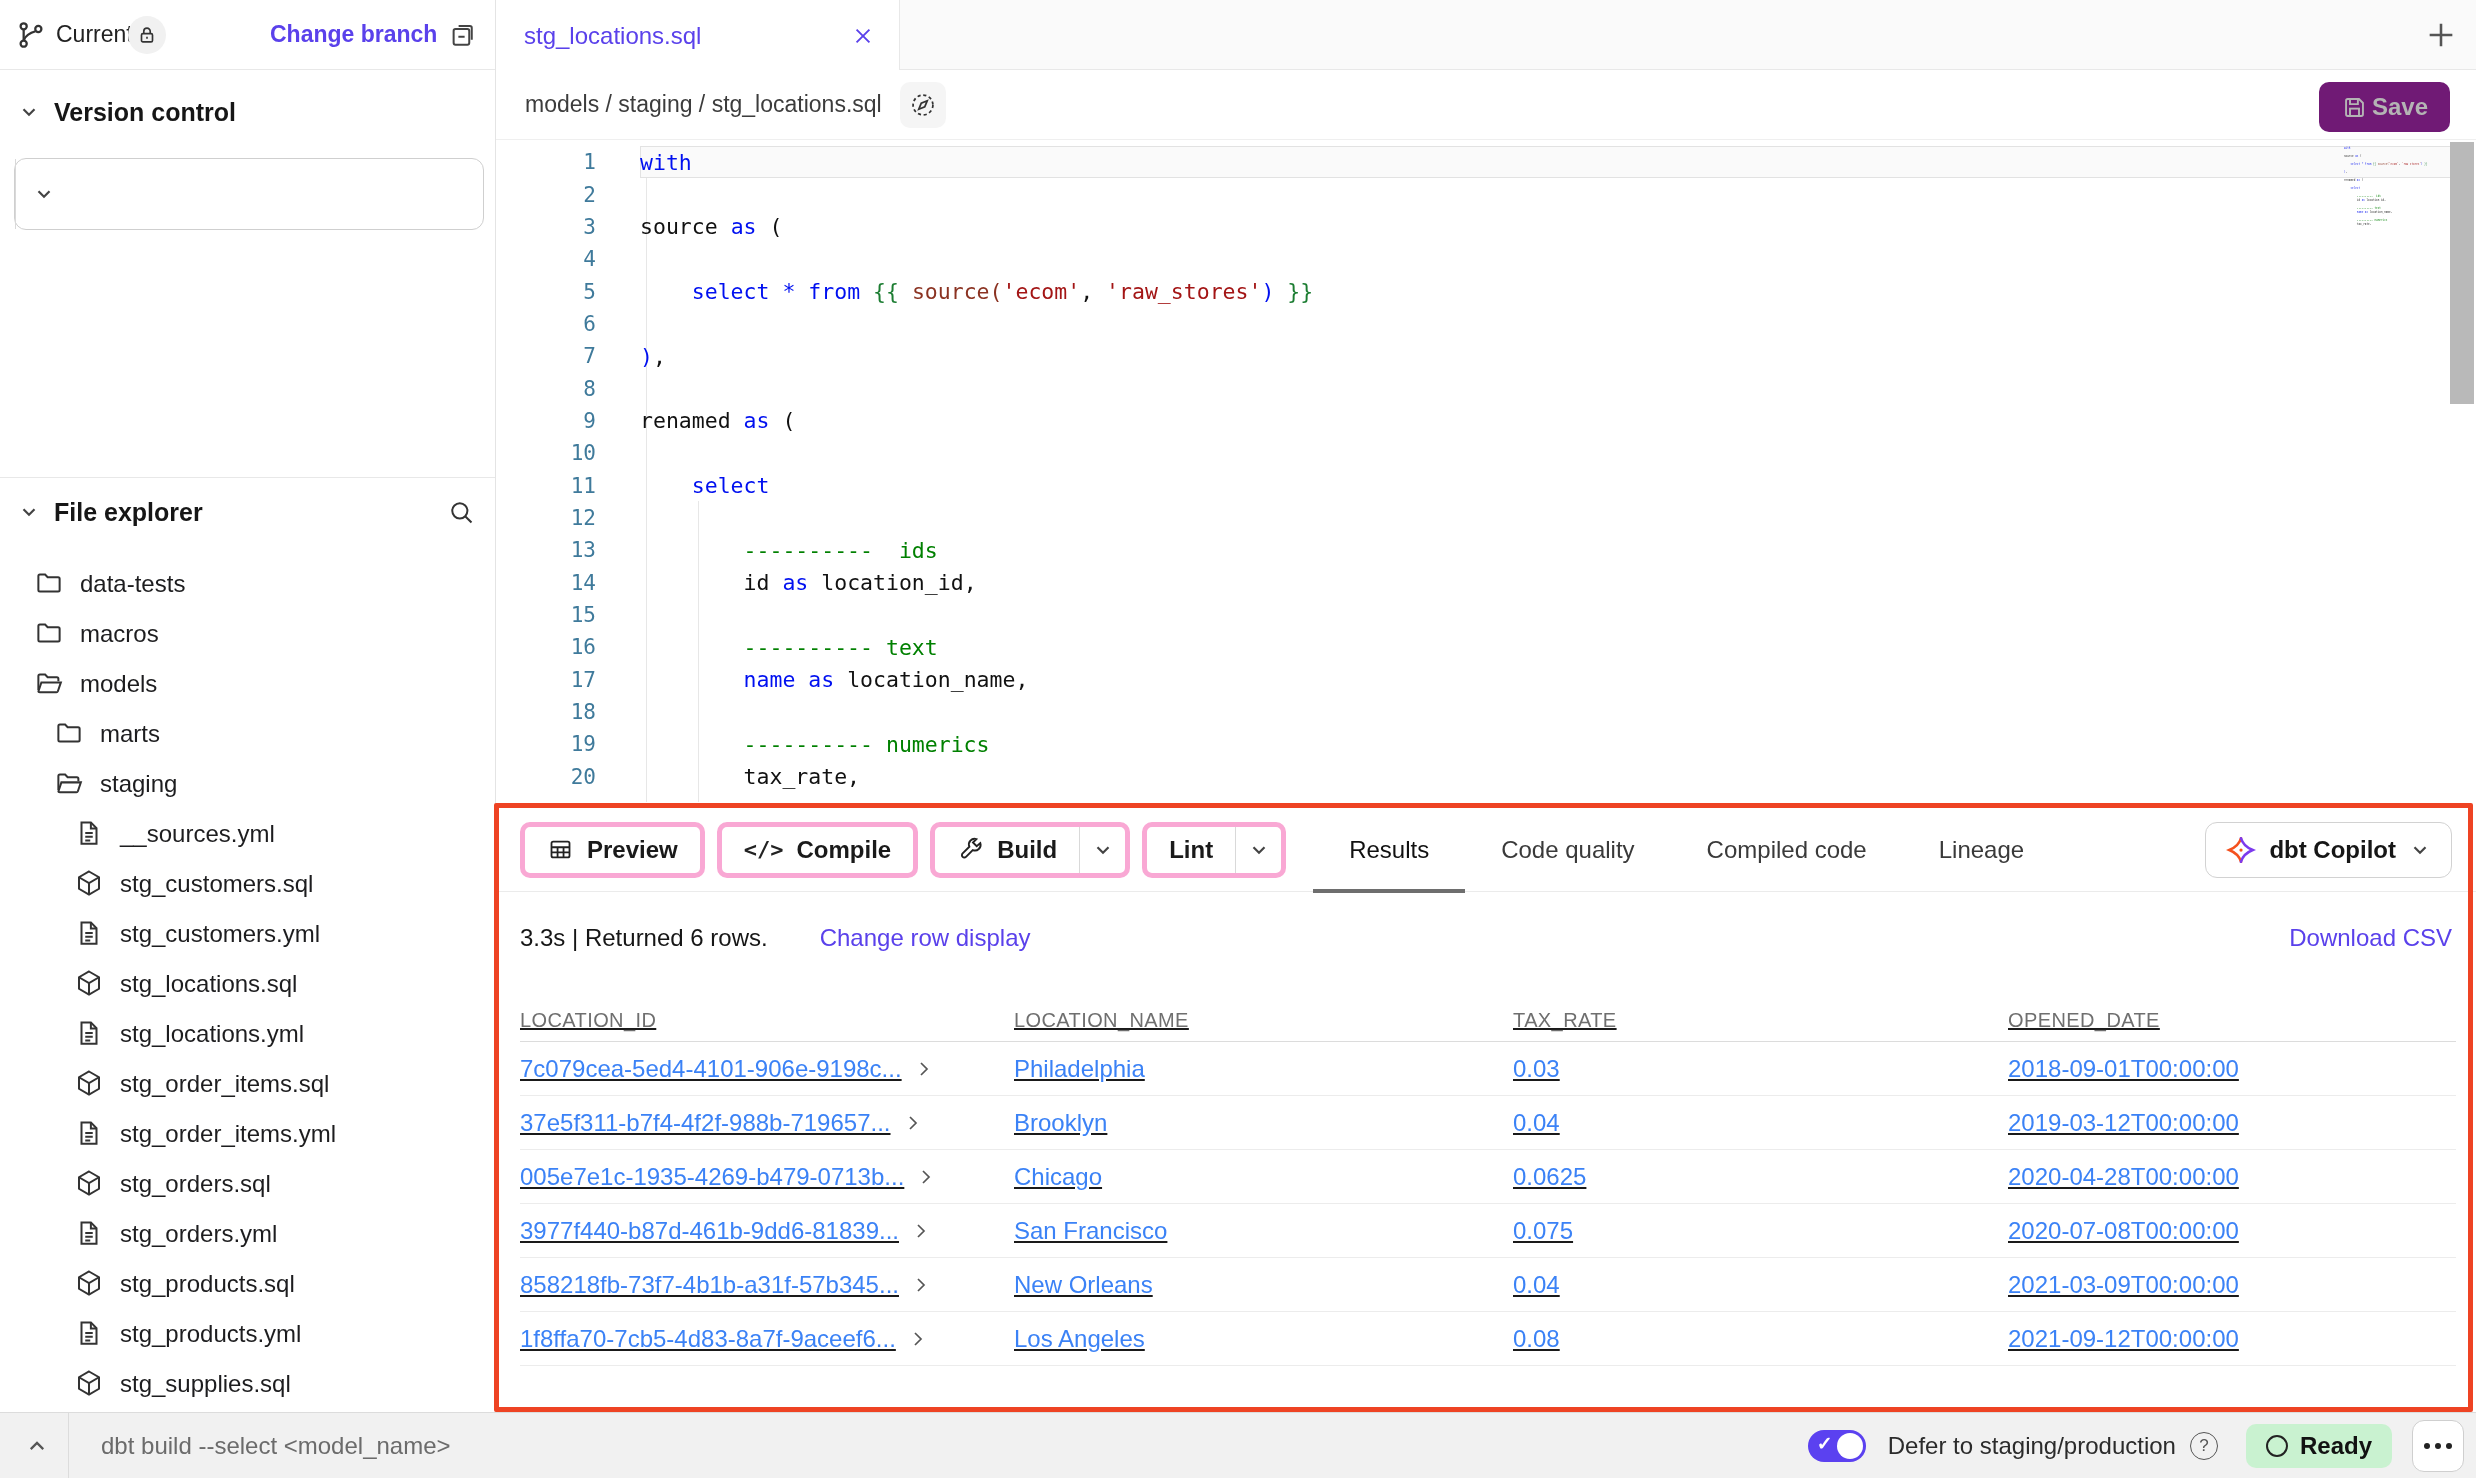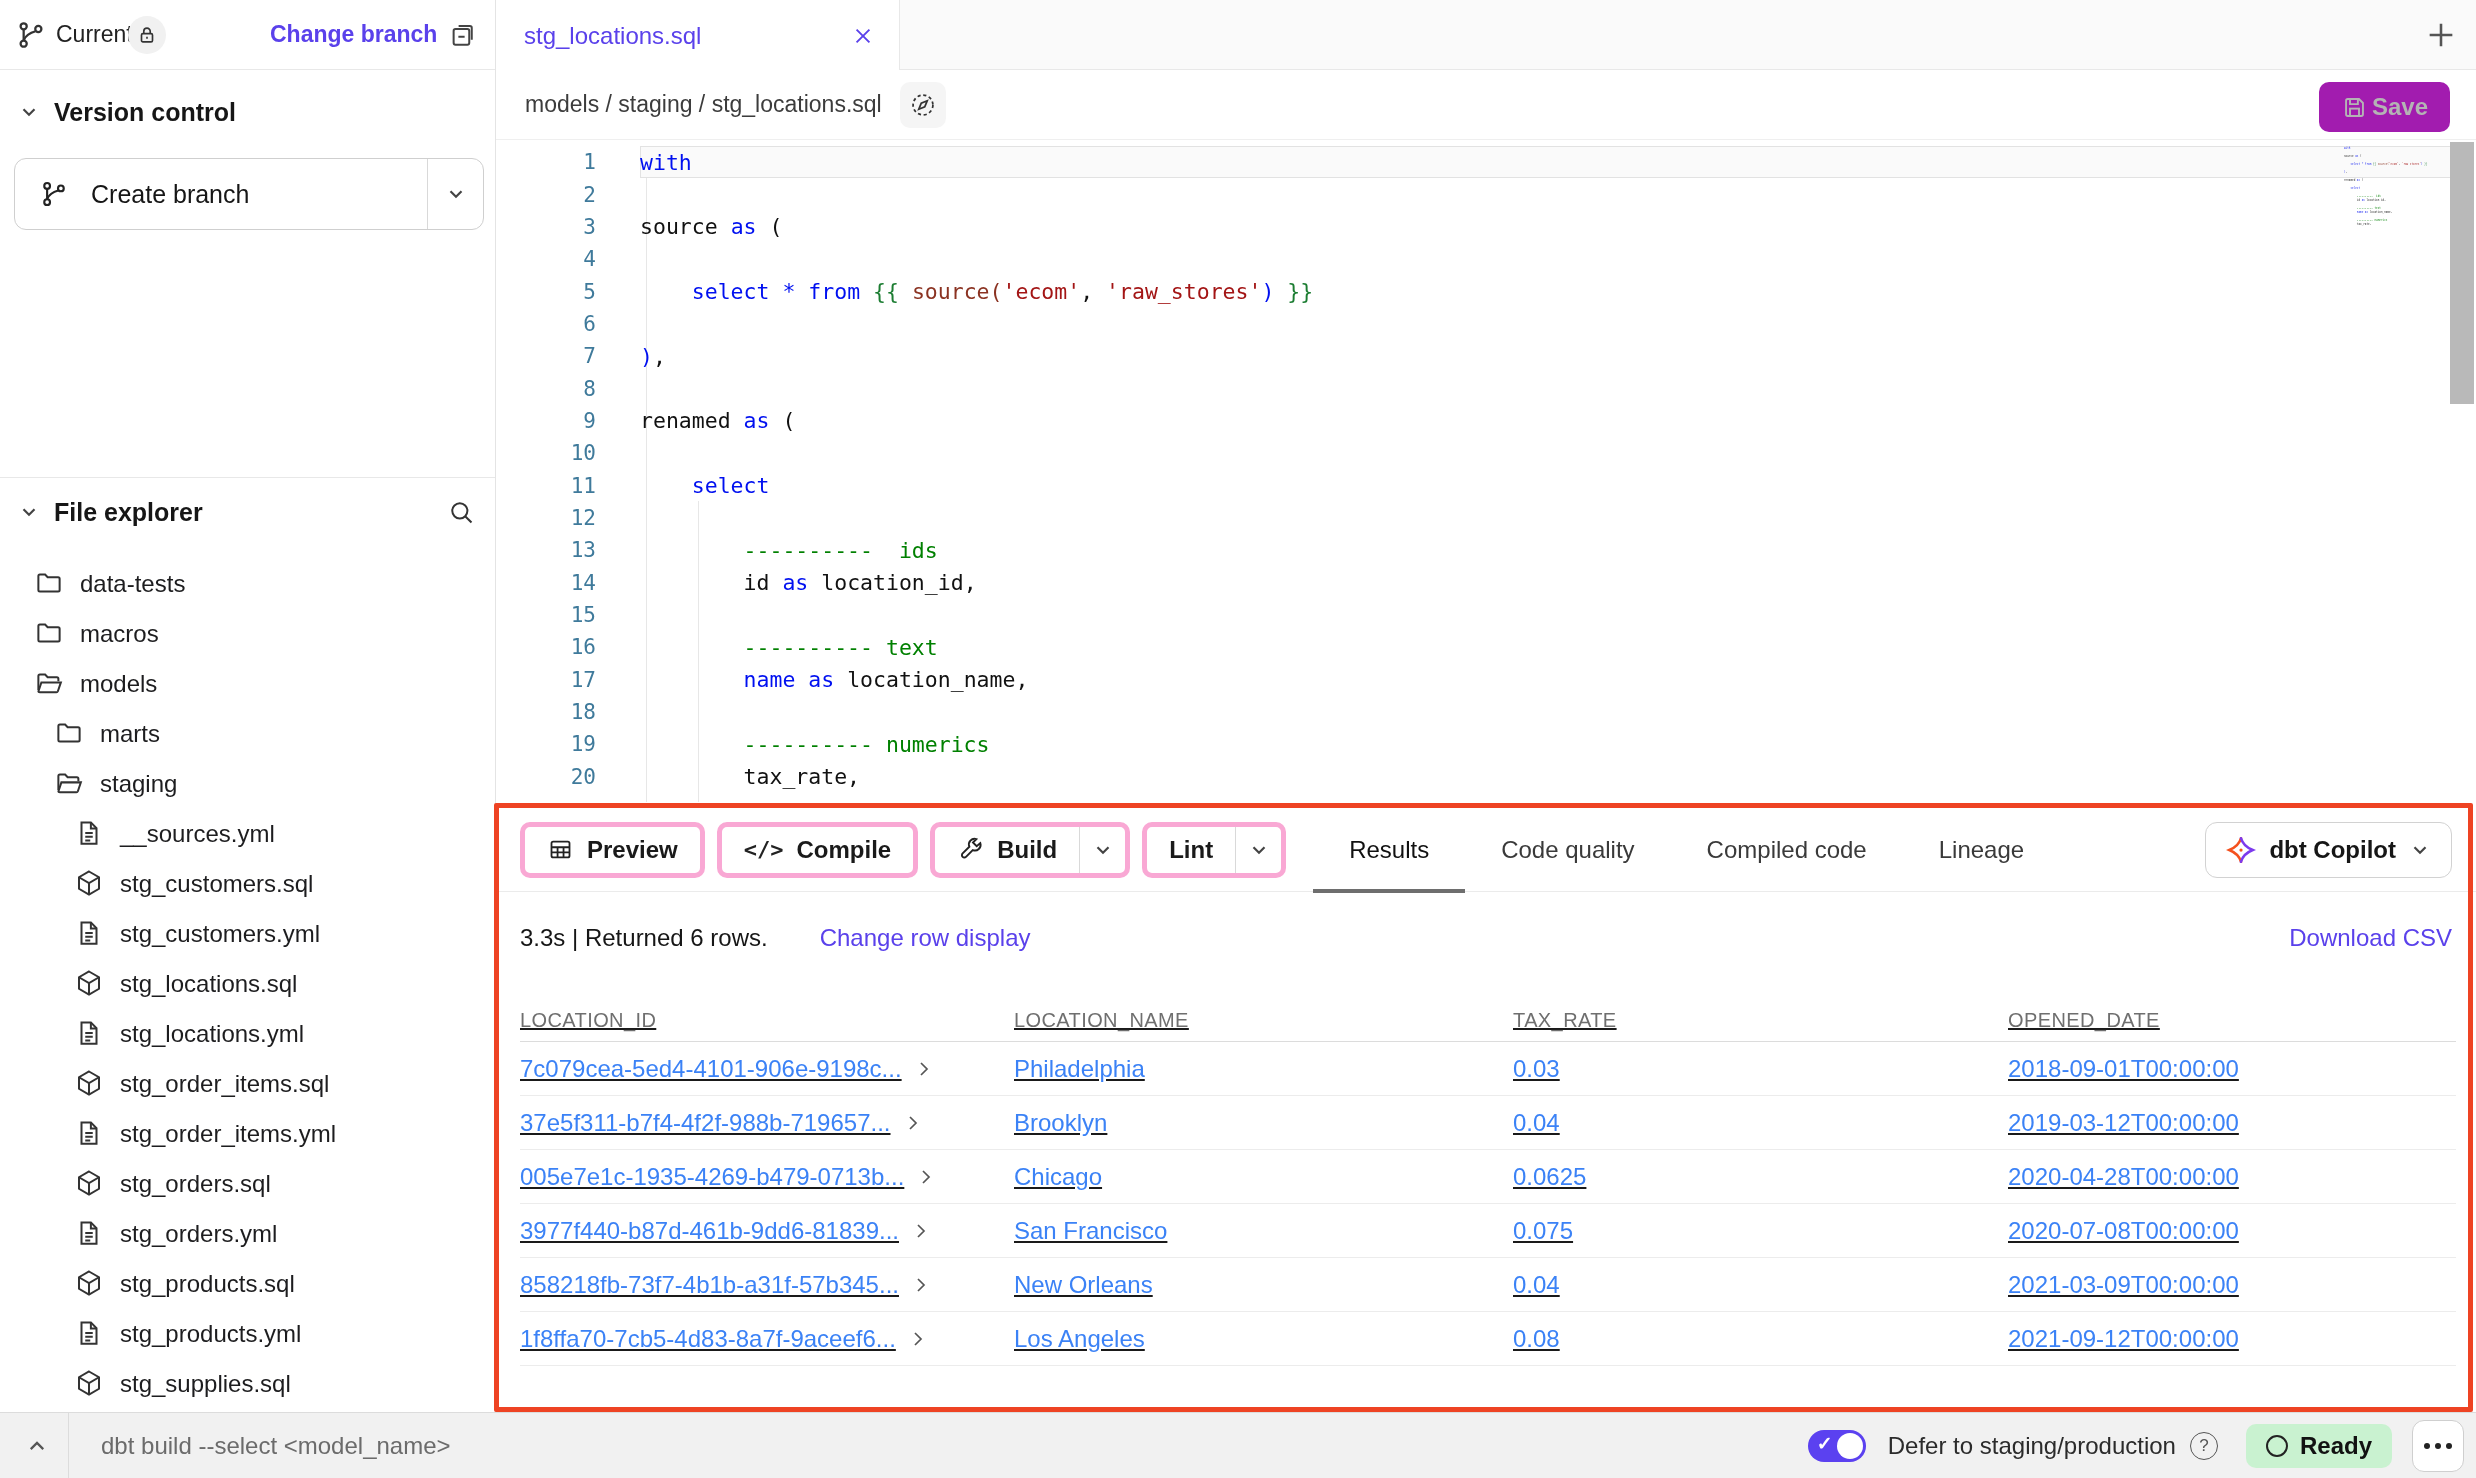--- a/index.html
+++ b/index.html
@@ -54,21 +54,21 @@
   .tab-close { width:28px; height:28px; cursor:pointer; }
   #new-tab-btn { position:absolute; right:18px; top:18px; width:34px; height:34px; cursor:pointer; }
 
   
   #crumb-row { position:absolute; left:496px; top:70px; width:1980px; height:70px; background:#fff;
                border-bottom:1px solid #efefef; display:flex; align-items:center; }
   #crumb-path { margin-left:29px; font-size:23px; color:#3c3c3c;text-align:right; }
   #lineage-btn { margin-left:18px; width:46px; height:46px; border-radius:10px; background:#f5f5f5;
                  display:flex; align-items:center; justify-content:center; cursor:pointer; }
   #save-btn { position:absolute; right:26px; top:12px; height:50px; padding:0 22px; border-radius:10px;
-              background:#a21caf; color:#b4b4b4; font-size:24px; font-weight:600;
+              background:#701a75; color:#b4b4b4; font-size:24px; font-weight:600;
               display:flex; align-items:center; gap:4px; cursor:default; }
 
   
   #editor { position:absolute; left:496px; top:140px; width:1980px; height:668px; background:#fff; overflow:hidden; }
   .guide { position:absolute; width:1px; background:#e7e7e7; }
   #guide1 { left:150px; top:38px; height:624px; }
   #guide2 { left:202px; top:361px; height:301px; }
   #code-lines { position:absolute; left:0; top:6px; width:100%; }
   .code-row { display:flex; height:32.35px; align-items:center; }
   .ln { width:100px; text-align:right; font-family:"DejaVu Sans Mono", monospace;
@@ -185,32 +185,20 @@
   <div id="vc-section">
     <div class="sec-head">
       <span class="chev16">
         <svg viewBox="0 0 16 16" fill="none" stroke="#444" stroke-width="1.6">
             <path d="M4 6l4 4 4-4"></path>
           </svg>
       </span>
       <span class="sec-title">Version control</span>
     </div>
     <div class="create-branch">
-      <span class="cb-main">
-        <span>
-          <svg width="30" height="30" viewBox="0 0 24 24" fill="none" stroke="#222" stroke-width="1.7">
-            <circle cx="6.5" cy="5.5" r="2.3"></circle>
-              <circle cx="6.5" cy="18.5" r="2.3"></circle>
-              <circle cx="17.5" cy="7.5" r="2.3"></circle>
-            <path d="M6.5 7.8v8.4"></path>
-              <path d="M15.4 9.2c-4.2 1.2-7.3 3.2-8.6 6.4"></path>
-          </svg>
-        </span>
-        <span>Create branch</span>
-      </span>
       <span class="cb-split">
         <span class="chev16">
           <svg viewBox="0 0 16 16" fill="none" stroke="#444" stroke-width="1.6">
               <path d="M4 6l4 4 4-4"></path>
             </svg>
         </span>
       </span>
     </div>
   </div>
 

